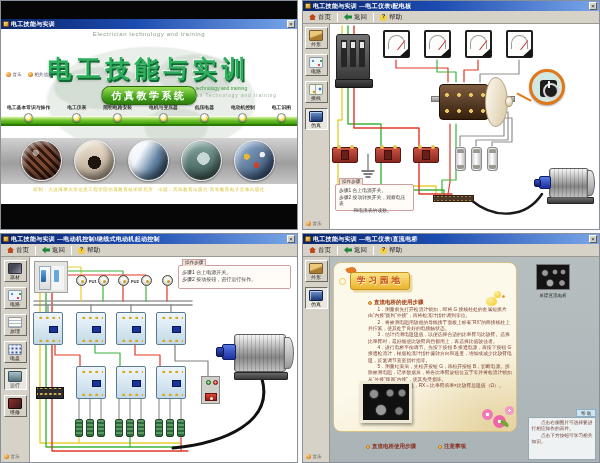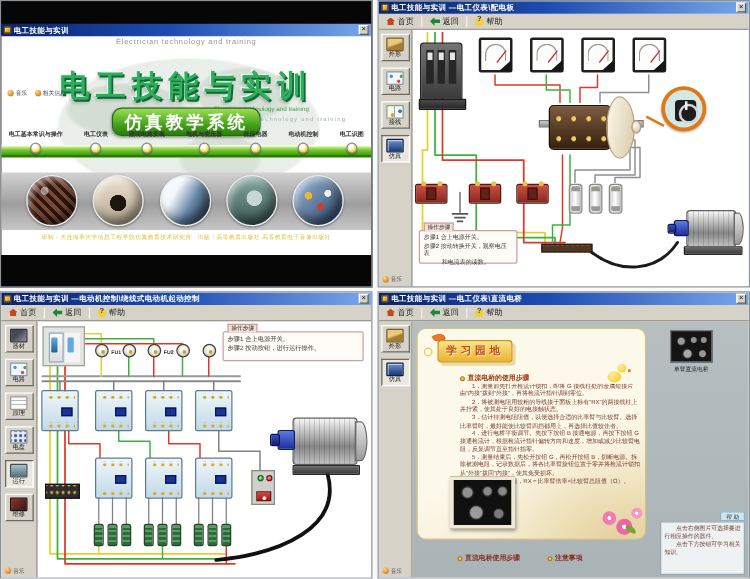--- a/index.html
+++ b/index.html
@@ -88,21 +88,21 @@
   .en-top { position:absolute; top:3px; left:0; right:0; text-align:center;
     font-size:6px; color:#8ba08b; letter-spacing:0.6px; }
   .q1title { position:absolute; top:25px; left:0; right:0; text-align:center;
     font-size:24px; font-weight:bold; letter-spacing:5px; color:#2fae5e;
     text-shadow:1.5px 1.5px 0 #0e6a30, -1px -1px 0 #f0fff4, 0 2px 3px rgba(0,0,0,.28); }
   .llinks { position:absolute; top:44px; left:5px; display:flex; gap:6px; align-items:center; }
   .llink { display:flex; align-items:center; gap:1.5px; font-size:4.6px; color:#445; }
   .badge { position:absolute; top:58px; left:50%; transform:translateX(-50%);
     padding:1.5px 9px; background:linear-gradient(#9ade52,#3f9e18 65%,#2e7d0e);
     border:1px solid #26680a; border-radius:8px; color:#fff; font-weight:bold;
-    font-size:14px; letter-spacing:2.5px; box-shadow:0 1px 2px rgba(0,0,0,.3); z-index:3;}
+    font-size:10px; letter-spacing:2.5px; box-shadow:0 1px 2px rgba(0,0,0,.3); z-index:3;}
   .enside { position:absolute; top:57px; left:170px; width:125px; }
   .enside .l1 { font-size:5px; color:#3f9e3f; }
   .enside .l2 { font-size:4.6px; color:#9ab09a; letter-spacing:1px; margin-top:1.5px; }
   .menurow { position:absolute; left:6px; right:6px; top:76px; display:flex;
     justify-content:space-between; z-index:3; }
   .mcol { display:flex; flex-direction:column; align-items:center; gap:3px; }
   .mlabel { font-size:4.8px; font-weight:bold; color:#2e2e2e; white-space:nowrap; }
   .gdot { width:9px; height:9px; border-radius:50%; border:1px solid #889;
     background:radial-gradient(circle at 40% 32%,#fff 0 24%,#f0e040 60%,#c8a818);
     box-shadow:0 1px 1px rgba(0,0,0,.35); }

